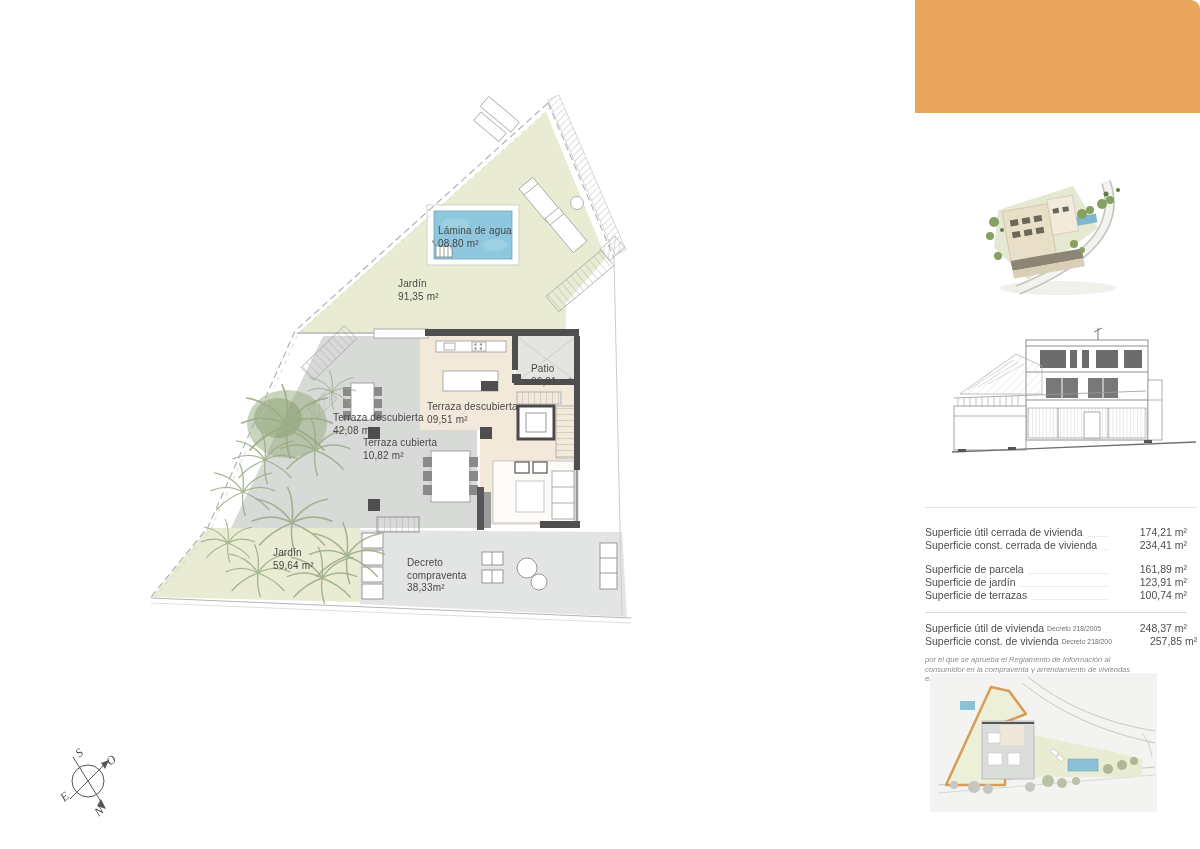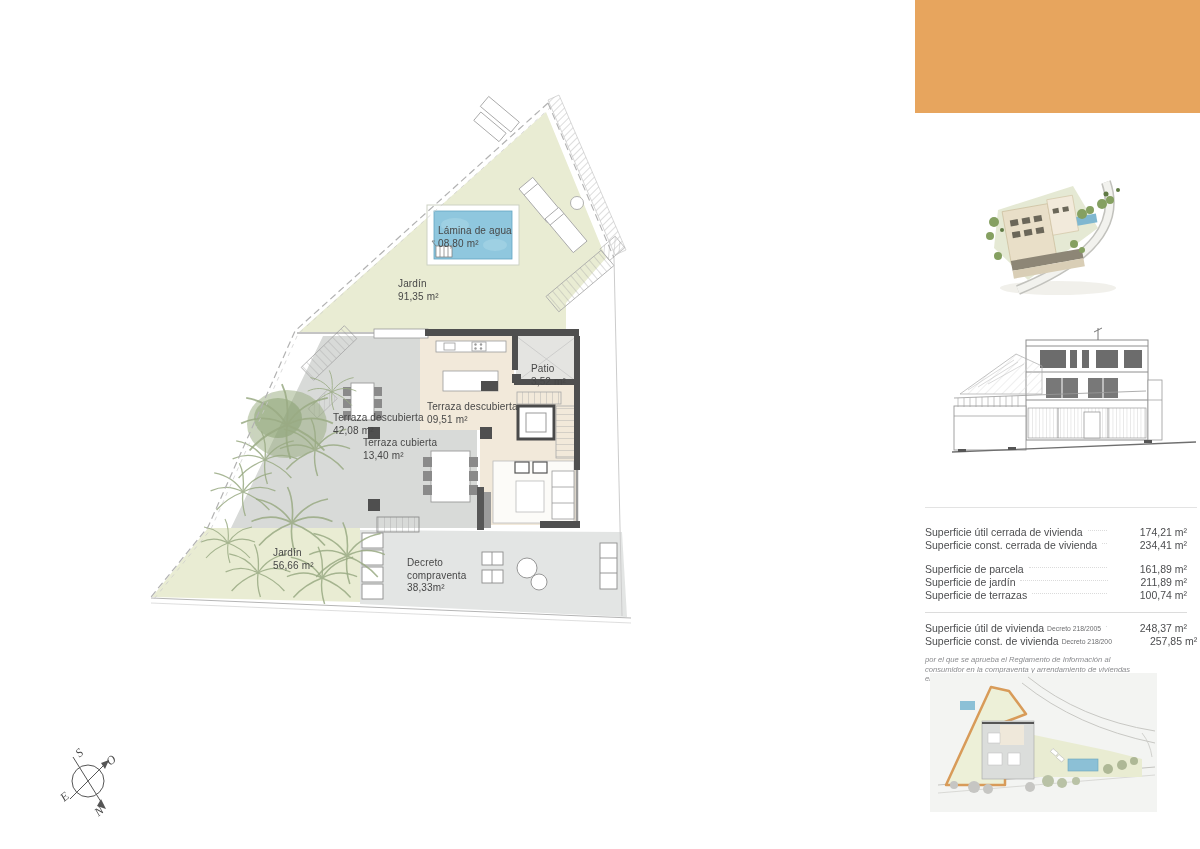--- a/index.html
+++ b/index.html
@@ -1,24 +1,24 @@
 <!DOCTYPE html>
 <html><head>
 <meta charset="utf-8">
 <style>
   html,body{margin:0;padding:0;background:#ffffff;}
   #page{position:relative;width:1200px;height:849px;background:#ffffff;overflow:hidden;
-        font-family:"Liberation Sans",sans-serif;}
+        font-family:"Liberation Sans",sans-serif;border-radius:9px;}
   
   .orange-block{position:absolute;left:915px;top:0;width:285px;height:113px;background:#e7a55e;}
   .thumb{position:absolute;}
   
   .areas-table{position:absolute;left:925px;top:507px;width:262px;padding:18px 10px 0 0;
                border-top:1px solid #e3e3e3;color:#4c4d4f;font-size:10.5px;line-height:13px;}
-  .tr{display:flex;align-items:center;}
+  .tr{display:flex;align-items:flex-end;}
   .tr .lbl{white-space:nowrap;}
   .tr .decree{font-size:6.8px;color:#6d6e70;margin-left:3px;white-space:nowrap;}
   .tr .lead{flex:1;border-bottom:1px dotted #c9c9c9;margin:0 5px;transform:translateY(-2px);opacity:.65;}
   .tr .val{white-space:nowrap;text-align:right;margin-left:28px;}
   .tgap{height:11px;}
   .tdivider{border-top:1px solid #dcdcdc;margin:10px 0 9px 0;}
   .footnote{font-style:italic;font-size:7.6px;line-height:9.5px;color:#8a8b8e;width:215px;margin-top:7px;}
   
   .plabel{position:absolute;font-size:10px;line-height:12.5px;color:#474747;letter-spacing:.15px;}
   .plabel span{display:block;}
@@ -235,37 +235,37 @@
   <div class="plabel" style="left:438px;top:225px">
     <span>Lámina de agua</span>
       <span>08,80 m²</span>
   </div>
   <div class="plabel" style="left:398px;top:278px">
     <span>Jardín</span>
       <span>91,35 m²</span>
   </div>
   <div class="plabel" style="left:531px;top:363px">
     <span>Patio</span>
-      <span>3,52 m²</span>
+      <span>06,01 m²</span>
   </div>
   <div class="plabel" style="left:333px;top:412px">
     <span>Terraza  descubierta</span>
       <span>42,08 m²</span>
   </div>
   <div class="plabel" style="left:427px;top:401px">
     <span>Terraza descubierta</span>
       <span>09,51 m²</span>
   </div>
   <div class="plabel" style="left:363px;top:437px">
     <span>Terraza cubierta</span>
-      <span>13,40 m²</span>
+      <span>10,82 m²</span>
   </div>
   <div class="plabel" style="left:273px;top:547px">
     <span>Jardín</span>
-      <span>56,66 m²</span>
+      <span>59,64 m²</span>
   </div>
   <div class="plabel" style="left:407px;top:557px">
     <span>Decreto</span>
     <span>compraventa</span>
     <span>38,33m²</span>
   </div>
 
   <svg class="thumb" style="left:48px;top:740px" width="75" height="80" viewBox="48 740 75 80">
     <circle cx="88" cy="781" r="16" fill="none" stroke="#555" stroke-width="1"></circle>
     <line x1="73" y1="757" x2="103" y2="805" stroke="#555" stroke-width="1"></line>
@@ -384,21 +384,21 @@
     </div>
     <div class="tgap"></div>
     <div class="tr">
       <span class="lbl">Superficie de parcela</span>
       <span class="lead"></span>
         <span class="val">161,89 m²</span>
     </div>
     <div class="tr">
       <span class="lbl">Superficie de jardín</span>
       <span class="lead"></span>
-        <span class="val">211,89 m²</span>
+        <span class="val">123,91 m²</span>
     </div>
     <div class="tr">
       <span class="lbl">Superficie de terrazas</span>
       <span class="lead"></span>
         <span class="val">100,74 m²</span>
     </div>
     <div class="tdivider"></div>
     <div class="tr">
       <span class="lbl">Superficie útil de vivienda</span>
       <span class="decree">Decreto 218/2005</span>

